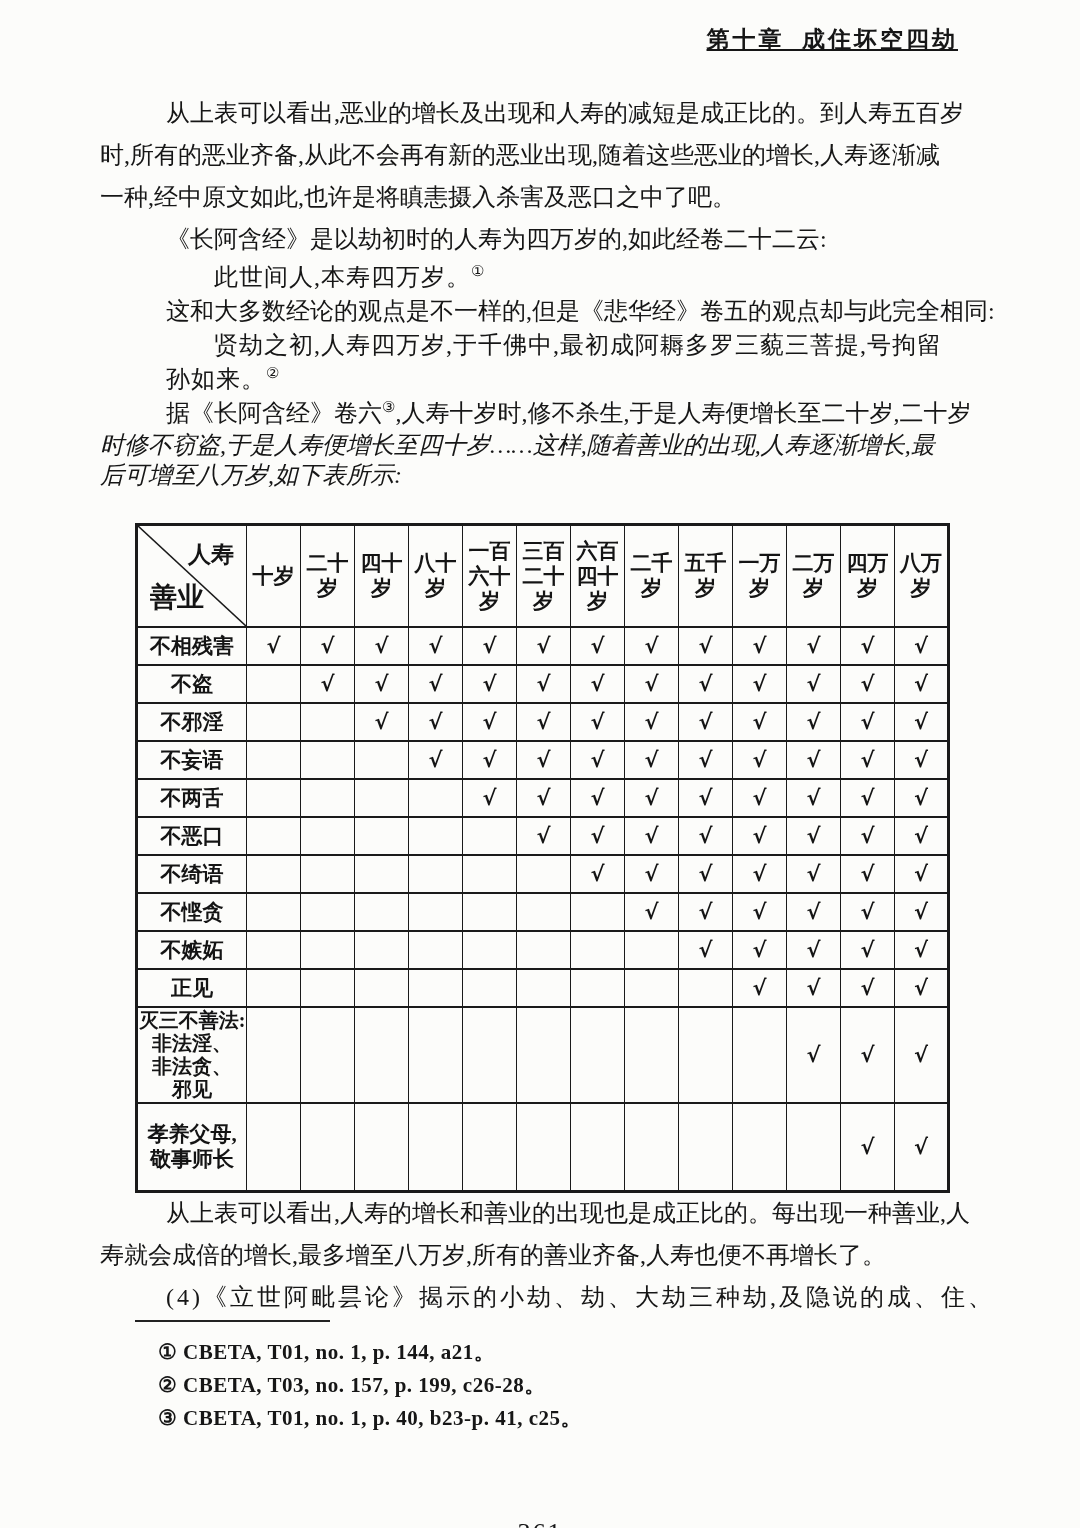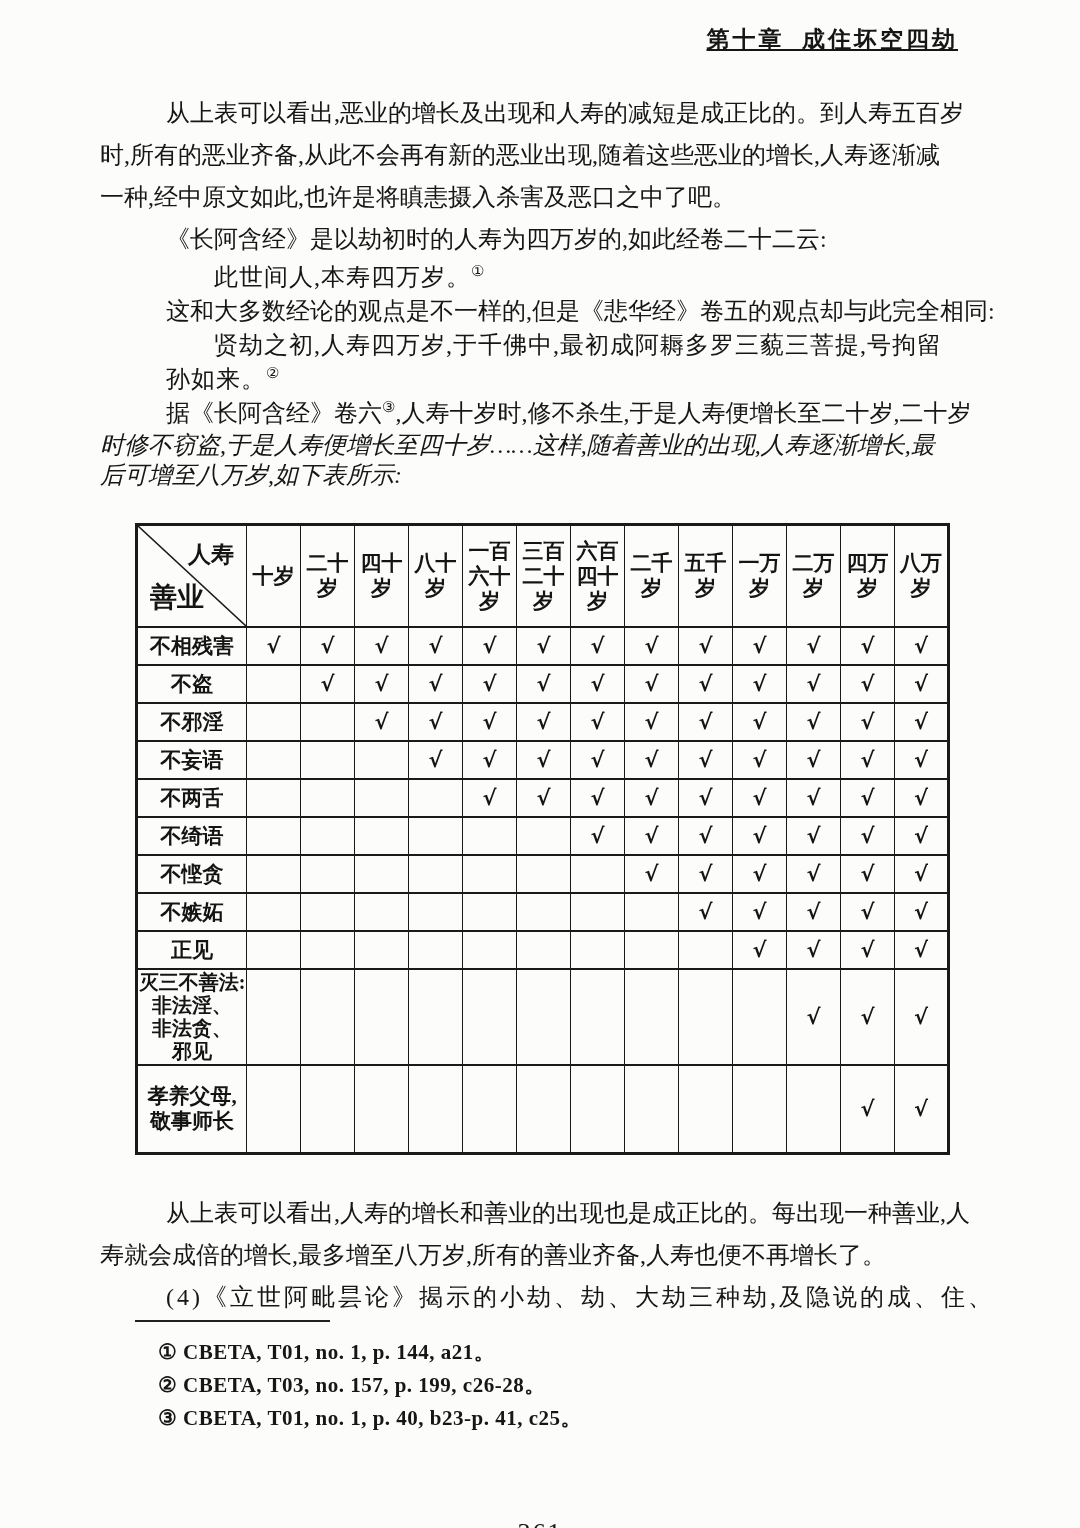--- a/index.html
+++ b/index.html
@@ -199,20 +199,36 @@
           <td class="check-cell">√</td>
           <td class="check-cell">√</td>
           <td class="check-cell">√</td>
           <td class="check-cell">√</td>
           <td class="check-cell">√</td>
           <td class="check-cell">√</td>
           <td class="check-cell">√</td>
           <td class="check-cell">√</td>
         </tr>
         <tr class="h1">
+          <td class="row-label">不恶口</td>
+          <td class="check-cell"></td>
+          <td class="check-cell"></td>
+          <td class="check-cell"></td>
+          <td class="check-cell"></td>
+          <td class="check-cell"></td>
+          <td class="check-cell">√</td>
+          <td class="check-cell">√</td>
+          <td class="check-cell">√</td>
+          <td class="check-cell">√</td>
+          <td class="check-cell">√</td>
+          <td class="check-cell">√</td>
+          <td class="check-cell">√</td>
+          <td class="check-cell">√</td>
+        </tr>
+        <tr class="h1">
           <td class="row-label">不绮语</td>
           <td class="check-cell"></td>
           <td class="check-cell"></td>
           <td class="check-cell"></td>
           <td class="check-cell"></td>
           <td class="check-cell"></td>
           <td class="check-cell"></td>
           <td class="check-cell">√</td>
           <td class="check-cell">√</td>
           <td class="check-cell">√</td>

